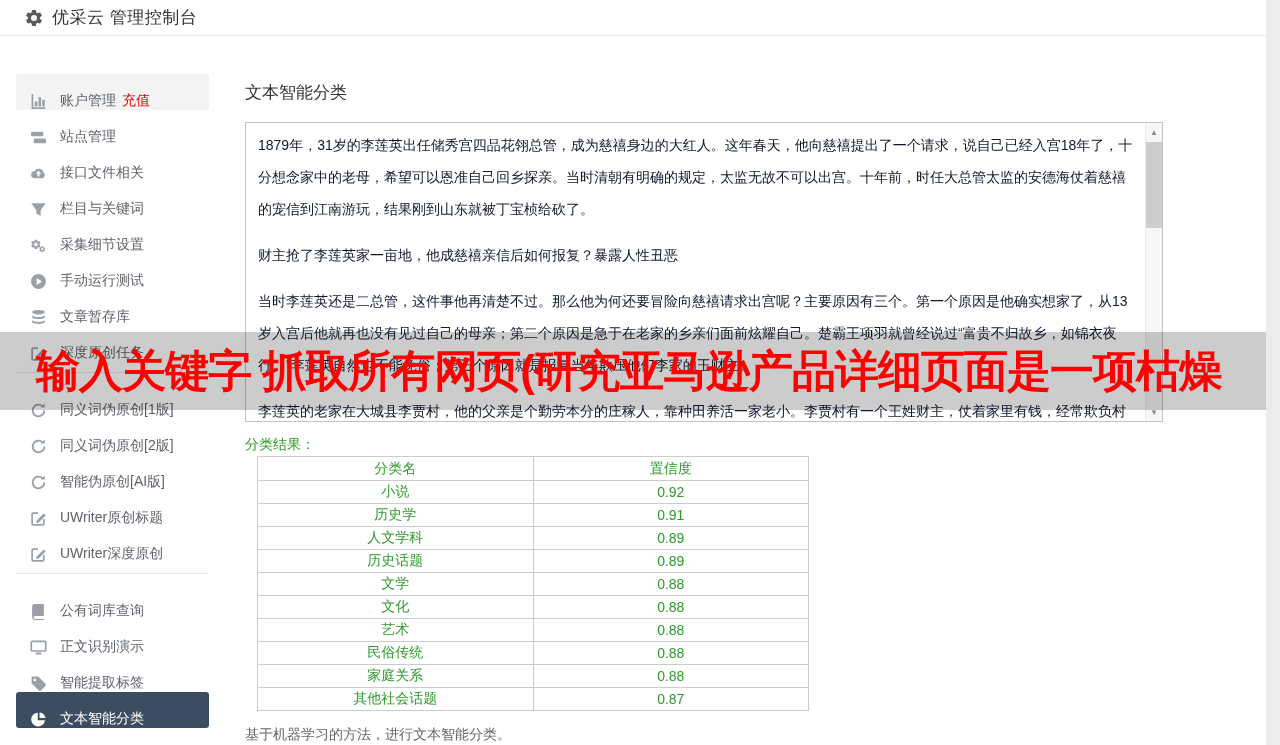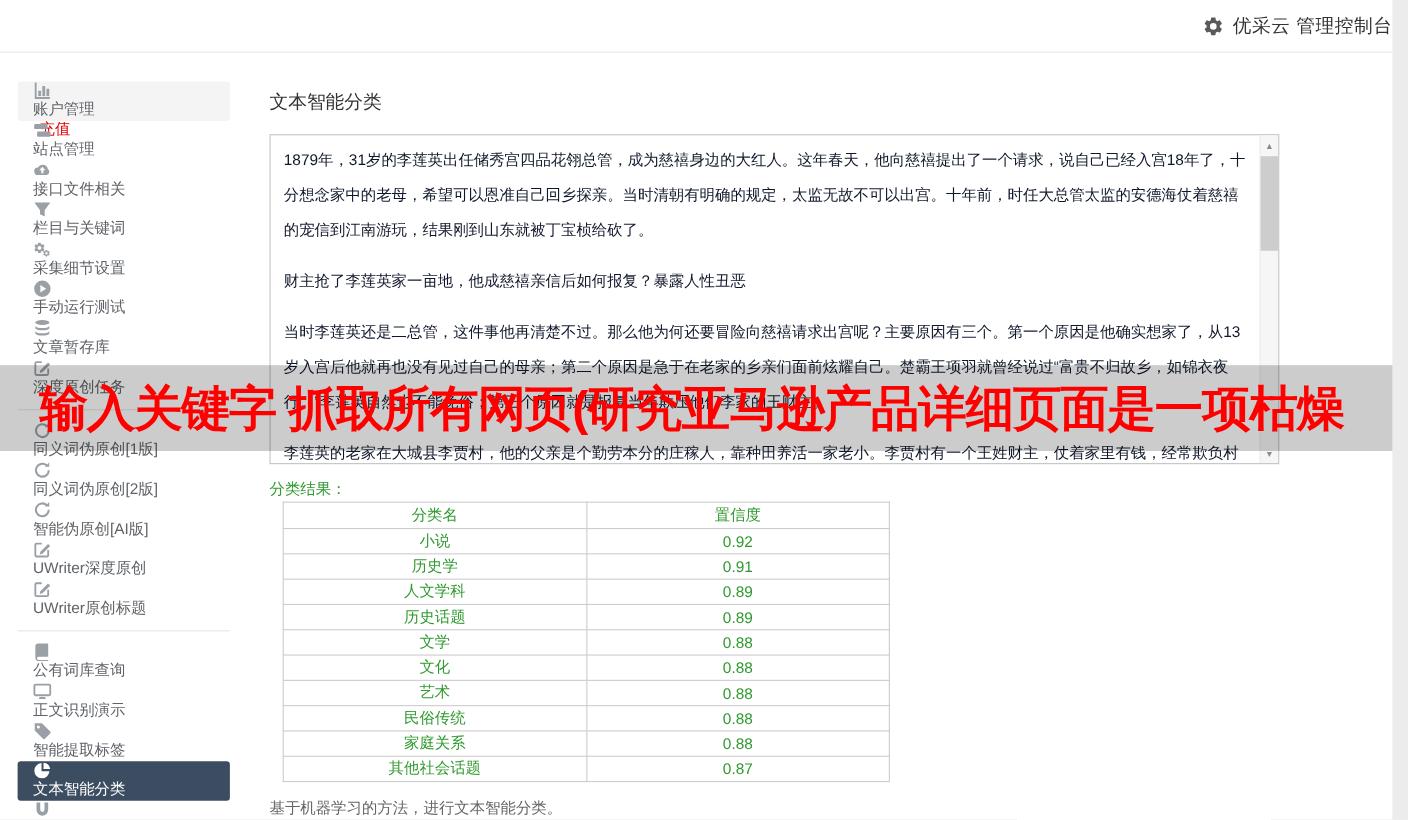--- a/index.html
+++ b/index.html
@@ -1,29 +1,29 @@
 <!DOCTYPE html>
 <html><head>
 <meta charset="utf-8">
 <style>
   * { margin:0; padding:0; box-sizing:border-box; }
   html,body { width:1280px; height:745px; overflow:hidden; background:#ececec;
     font-family:"Liberation Sans","DejaVu Sans",sans-serif; }
   .page { position:relative; width:1266px; height:745px; background:#fff; overflow:hidden; }
 
   
-  .header { position:absolute; left:0; top:0; width:100%; height:48px; background:#fff;
-    border-bottom:1px solid #e8e8e8; display:flex; align-items:center; padding-left:24px;justify-content:flex-end; }
+  .header { position:absolute; left:0; top:0; width:100%; height:36px; background:#fff;
+    border-bottom:1px solid #e8e8e8; display:flex; align-items:center; padding-left:24px; }
   .header .logo-icon { color:#5a5a5a; width:20px; height:20px; margin-right:8px; display:inline-flex; }
   .header-title { font-size:17px; color:#333; letter-spacing:0.5px; }
 
   
   .sidebar { position:absolute; left:16px; top:74px; width:193px; }
-  .side-item { height:36px; display:flex; align-items:flex-start; padding-left:14px; cursor:pointer;
-    color:#5f6368; font-size:14px; border-radius:3px; white-space:nowrap;flex-direction:column; }
+  .side-item { height:36px; display:flex; align-items:flex-end; padding-left:14px; cursor:pointer;
+    color:#5f6368; font-size:14px; border-radius:3px; white-space:nowrap; }
   .side-item .icon { width:17px; height:17px; margin-right:13px; color:#9aa0a6; display:inline-flex; flex:none; }
   .side-item .icon svg { width:100%; height:100%; fill:currentColor; }
   .side-item.first { background:#f4f4f4; }
   .side-item.active { background:#3d4d61; color:#fff; }
   .side-item.active .icon { color:#fff; }
   .badge { color:#e60000; margin-left:6px; font-size:14px; }
   .side-divider { border-top:1px solid #e6e6e6; margin:10px 0; }
 
   
   .main-title { position:absolute; left:245px; top:81px; font-size:17px; color:#333; }
@@ -194,31 +194,31 @@
       <span>智能伪原创[AI版]</span>
     </div>
 
     <div class="side-item">
       <span class="icon">
         <svg viewBox="0 0 16 16">
             <path d="M13 8.5V13a1 1 0 0 1-1 1H3a1 1 0 0 1-1-1V4a1 1 0 0 1 1-1h4.5" fill="none" stroke="currentColor" stroke-width="1.6"></path>
             <path d="M6.3 9.9l6.6-6.6 1.8 1.8-6.6 6.6-2.4.6z"></path>
           </svg>
       </span>
-      <span>UWriter深度原创</span>
+      <span>UWriter原创标题</span>
     </div>
 
     <div class="side-item">
       <span class="icon">
         <svg viewBox="0 0 16 16">
             <path d="M13 8.5V13a1 1 0 0 1-1 1H3a1 1 0 0 1-1-1V4a1 1 0 0 1 1-1h4.5" fill="none" stroke="currentColor" stroke-width="1.6"></path>
             <path d="M6.3 9.9l6.6-6.6 1.8 1.8-6.6 6.6-2.4.6z"></path>
           </svg>
       </span>
-      <span>UWriter原创标题</span>
+      <span>UWriter深度原创</span>
     </div>
 
     <div class="side-divider"></div>
 
     <div class="side-item">
       <span class="icon">
         <svg viewBox="0 0 16 16">
             <path d="M4.6 1h8.4v11.2H4.8a1.4 1.4 0 0 0 0 2.8H13V16H4.8A2.8 2.8 0 0 1 2 13.2V3.6A2.6 2.6 0 0 1 4.6 1z"></path>
           </svg>
       </span>

